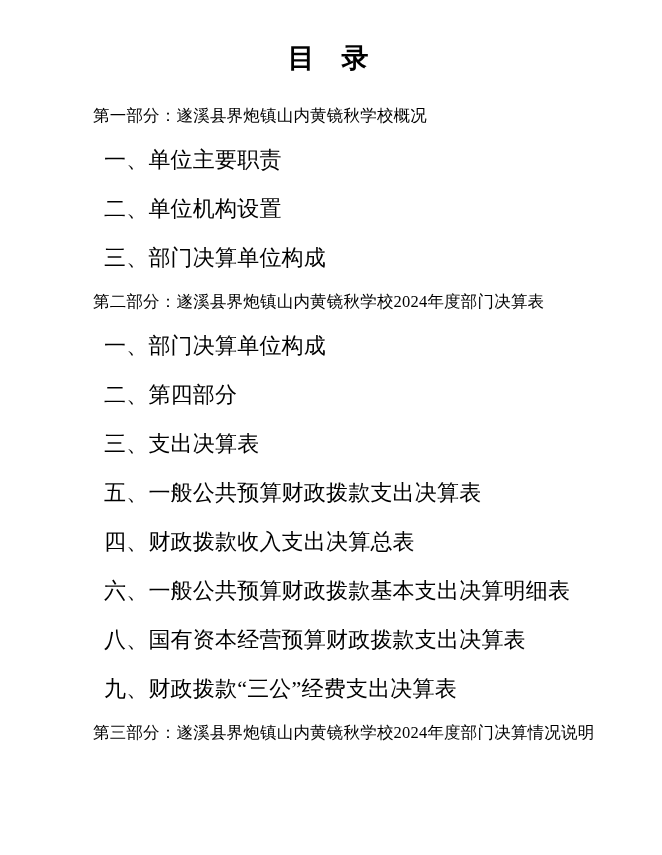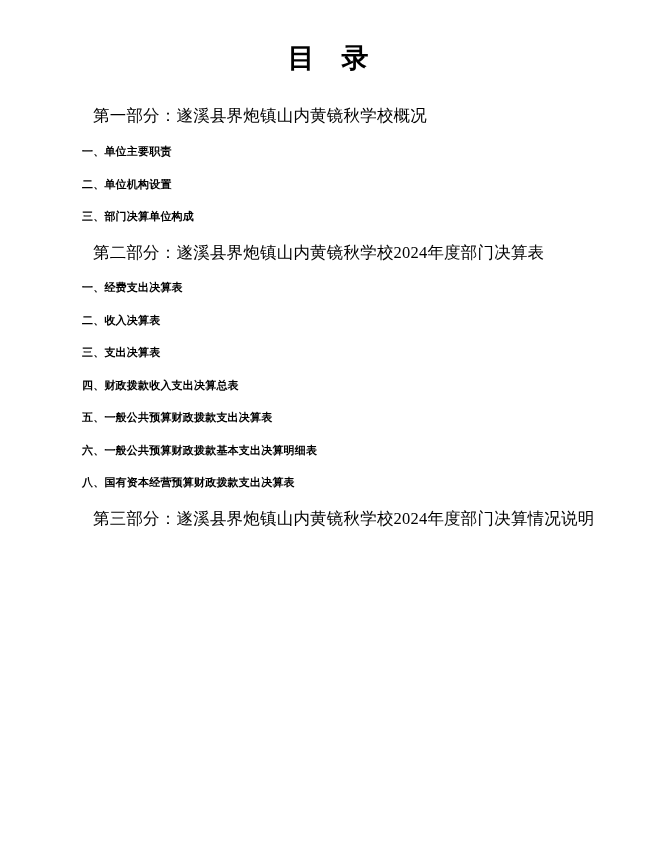--- a/index.html
+++ b/index.html
@@ -37,44 +37,45 @@
   }
   .toc-part {
     font-size: 16.5px;
     font-weight: normal;
     line-height: 1.5;
     text-indent: 2em;
     margin: 0 0 14px 0;
     letter-spacing: 0.2px;
   }
   .toc-item {
-    font-size: 11px;
-    font-weight: bold;
+    font-size: 22px;
+    font-weight: normal;
     line-height: 1.5;
     text-indent: 2em;
     margin: 0 0 16px 0;
     letter-spacing: 0.2px;
   }
 </style>
 </head>
 <body>
 
 <div class="page">
   <h1 class="doc-title">目  录</h1>
 
   <div class="toc">
     <p class="toc-part">第一部分：遂溪县界炮镇山内黄镜秋学校概况</p>
     <p class="toc-item">一、单位主要职责</p>
     <p class="toc-item">二、单位机构设置</p>
     <p class="toc-item">三、部门决算单位构成</p>
 
     <p class="toc-part">第二部分：遂溪县界炮镇山内黄镜秋学校2024年度部门决算表</p>
-    <p class="toc-item">一、经费支出决算表</p>
-    <p class="toc-item">二、收入决算表</p>
+    <p class="toc-item">一、部门决算单位构成</p>
+    <p class="toc-item">二、第四部分</p>
     <p class="toc-item">三、支出决算表</p>
+    <p class="toc-item">五、一般公共预算财政拨款支出决算表</p>
     <p class="toc-item">四、财政拨款收入支出决算总表</p>
-    <p class="toc-item">五、一般公共预算财政拨款支出决算表</p>
     <p class="toc-item">六、一般公共预算财政拨款基本支出决算明细表</p>
     <p class="toc-item">八、国有资本经营预算财政拨款支出决算表</p>
+    <p class="toc-item">九、财政拨款“三公”经费支出决算表</p>
 
     <p class="toc-part">第三部分：遂溪县界炮镇山内黄镜秋学校2024年度部门决算情况说明</p>
   </div>
 </div>
 
 </body></html>

